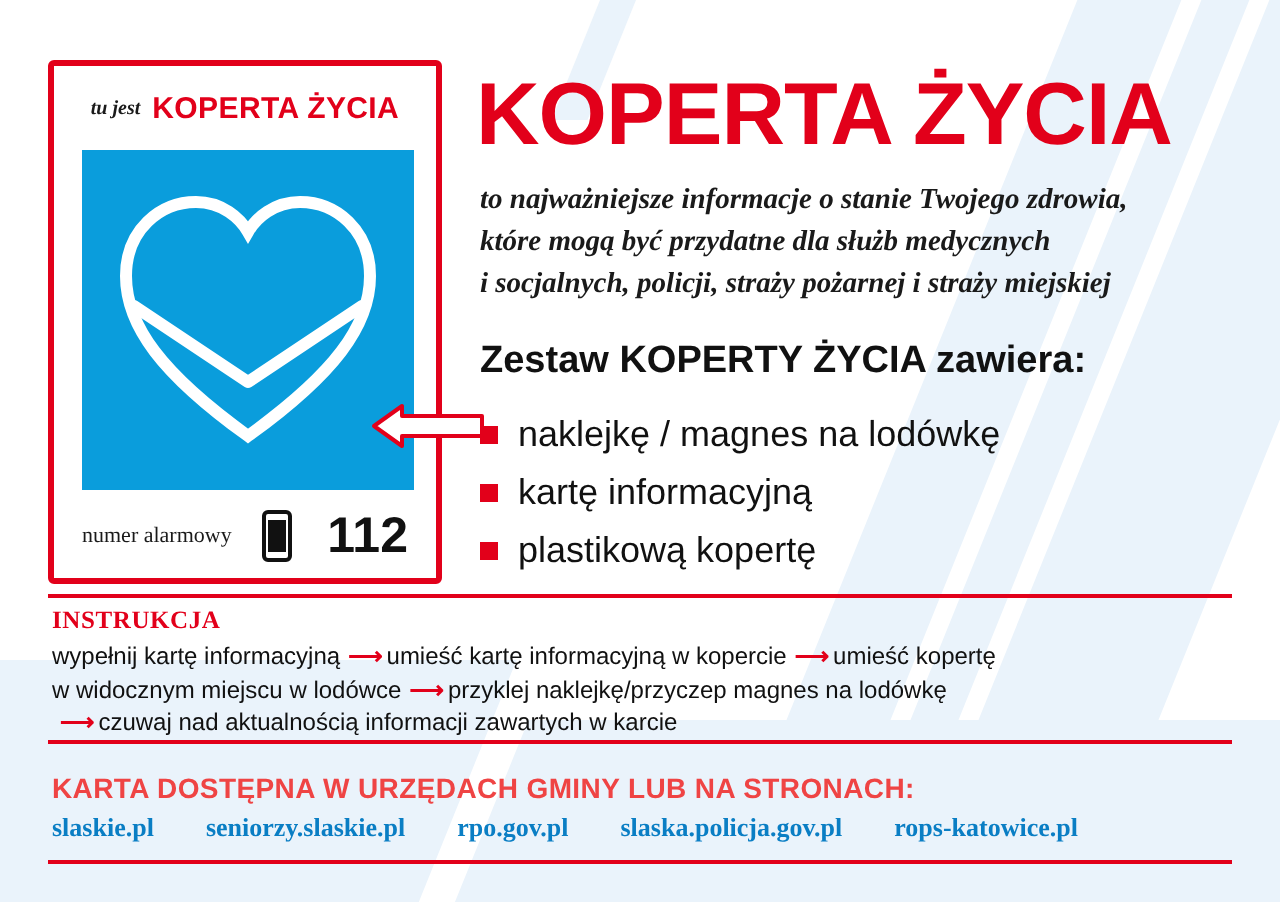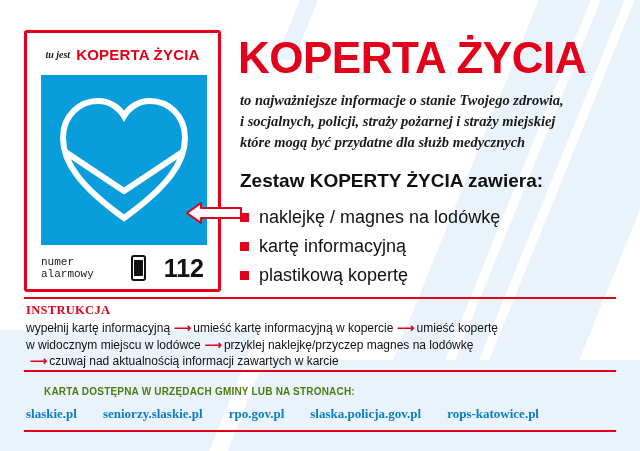--- a/index.html
+++ b/index.html
@@ -38,21 +38,21 @@
     color:#e2001a;letter-spacing:0.2px;
   }
   .blue-box{
     position:absolute;left:14px;top:42px;width:166px;height:170px;background:#0a9ddc;
   }
   .heart-svg{position:absolute;left:0;top:0;}
   .card-bottom{
     position:absolute;left:14px;right:14px;top:218px;height:34px;
     display:flex;align-items:center;justify-content:space-between;
   }
-  .numer-alarmowy{font-size:11px;color:#1a1a1a;font-family:Liberation Mono, monospace;}
+  .numer-alarmowy{font-size:11px;color:#1a1a1a;font-family:Liberation Serif, serif;}
   .phone-wrap{display:flex;align-items:center;gap:18px;}
   .phone-icon{
     width:15px;height:26px;border:2px solid #111;border-radius:3px;position:relative;
     background:#fff;box-sizing:border-box;
   }
   .phone-icon:before{
     content:"";position:absolute;left:1px;right:1px;top:3px;height:16px;background:#111;
   }
   .num112{font-size:25px;font-weight:bold;color:#111;font-family:"Liberation Sans",sans-serif;}
   
@@ -88,22 +88,22 @@
     font-family:Liberation Serif, serif;font-weight:bold;font-size:12.5px;color:#e2001a;
     letter-spacing:0.3px;
   }
   .instr{
     position:absolute;left:26px;top:320px;width:600px;z-index:3;
     font-family:"Liberation Sans",sans-serif;font-size:12px;color:#111;line-height:16.5px;
   }
   .instr .ar{color:#e2001a;font-weight:bold;letter-spacing:-2px;padding:0 4px;}
   
   .foot-head{
-    position:absolute;left:44px;top:386px;z-index:3;
-    font-family:"Liberation Sans",sans-serif;font-weight:bold;font-size:10px;color:#4d7c0f;
+    position:absolute;left:26px;top:386px;z-index:3;
+    font-family:"Liberation Sans",sans-serif;font-weight:bold;font-size:14px;color:#ef4444;
     letter-spacing:0.2px;
   }
   .links{
     position:absolute;left:26px;top:406px;width:600px;z-index:3;
     display:flex;gap:26px;
     font-family:"Liberation Serif",serif;font-weight:bold;
     font-size:13px;color:#0a7ec4;
   }
   .links span{white-space:nowrap;}
 </style>
@@ -142,22 +142,22 @@
 </div>
 
 <svg class="arrow-left" width="58" height="26" viewBox="0 0 58 26">
   <polygon points="2,13 16,3 16,8 56,8 56,18 16,18 16,23" fill="#ffffff" stroke="#e2001a" stroke-width="2" stroke-linejoin="round"></polygon>
 </svg>
 
 <div class="title">KOPERTA ŻYCIA</div>
 
 <div class="subtitle">
   <div>to najważniejsze informacje o stanie Twojego zdrowia,</div>
+  <div>które mogą być przydatne dla służb medycznych</div>
   <div>i socjalnych, policji, straży pożarnej i straży miejskiej</div>
-  <div>które mogą być przydatne dla służb medycznych</div>
 </div>
 
 <div class="zestaw">Zestaw KOPERTY ŻYCIA zawiera:</div>
 
 <ul class="bullets">
   <li>
     <span class="bsq"></span>
     <span class="btxt">naklejkę / magnes na lodówkę</span>
   </li>
   <li>

